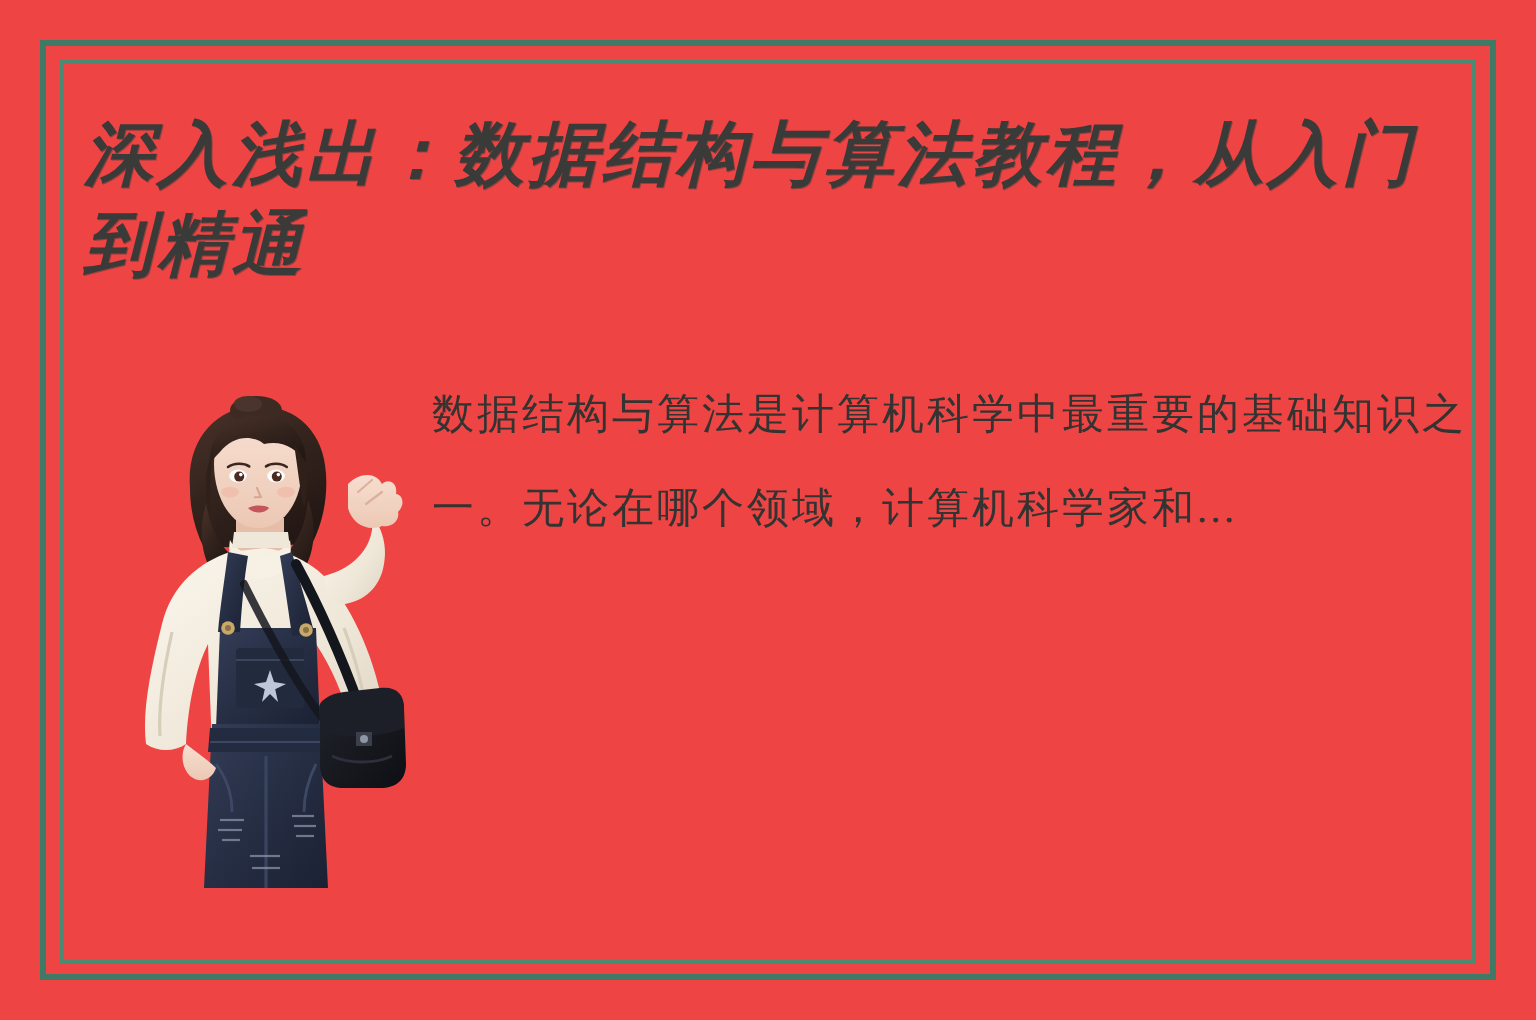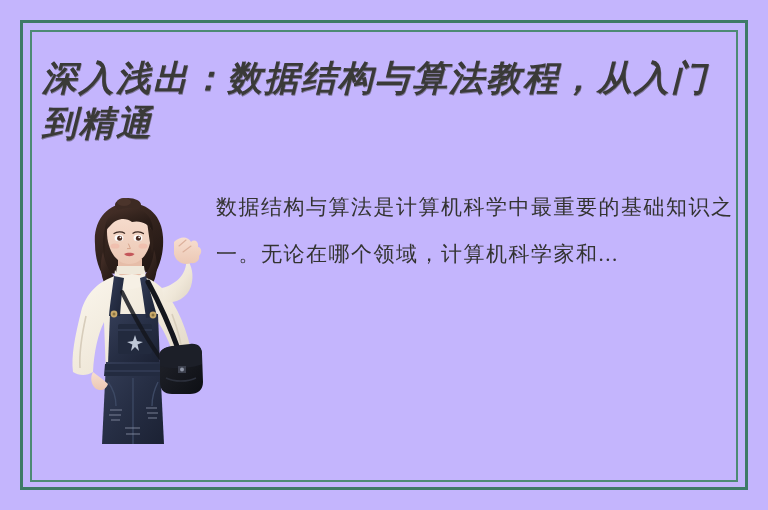--- a/index.html
+++ b/index.html
@@ -10,21 +10,21 @@
     width: 768px;
     height: 510px;
     overflow: hidden;
     font-family: "Liberation Sans", sans-serif;
   }
 
   #card {
     position: relative;
     width: 768px;
     height: 510px;
-    background: #c4b5fd;
+    background: #ef4444;
     box-sizing: border-box;
   }
 
   
   #frame-outer {
     position: absolute;
     left: 20px;
     top: 20px;
     width: 728px;
     height: 470px;

